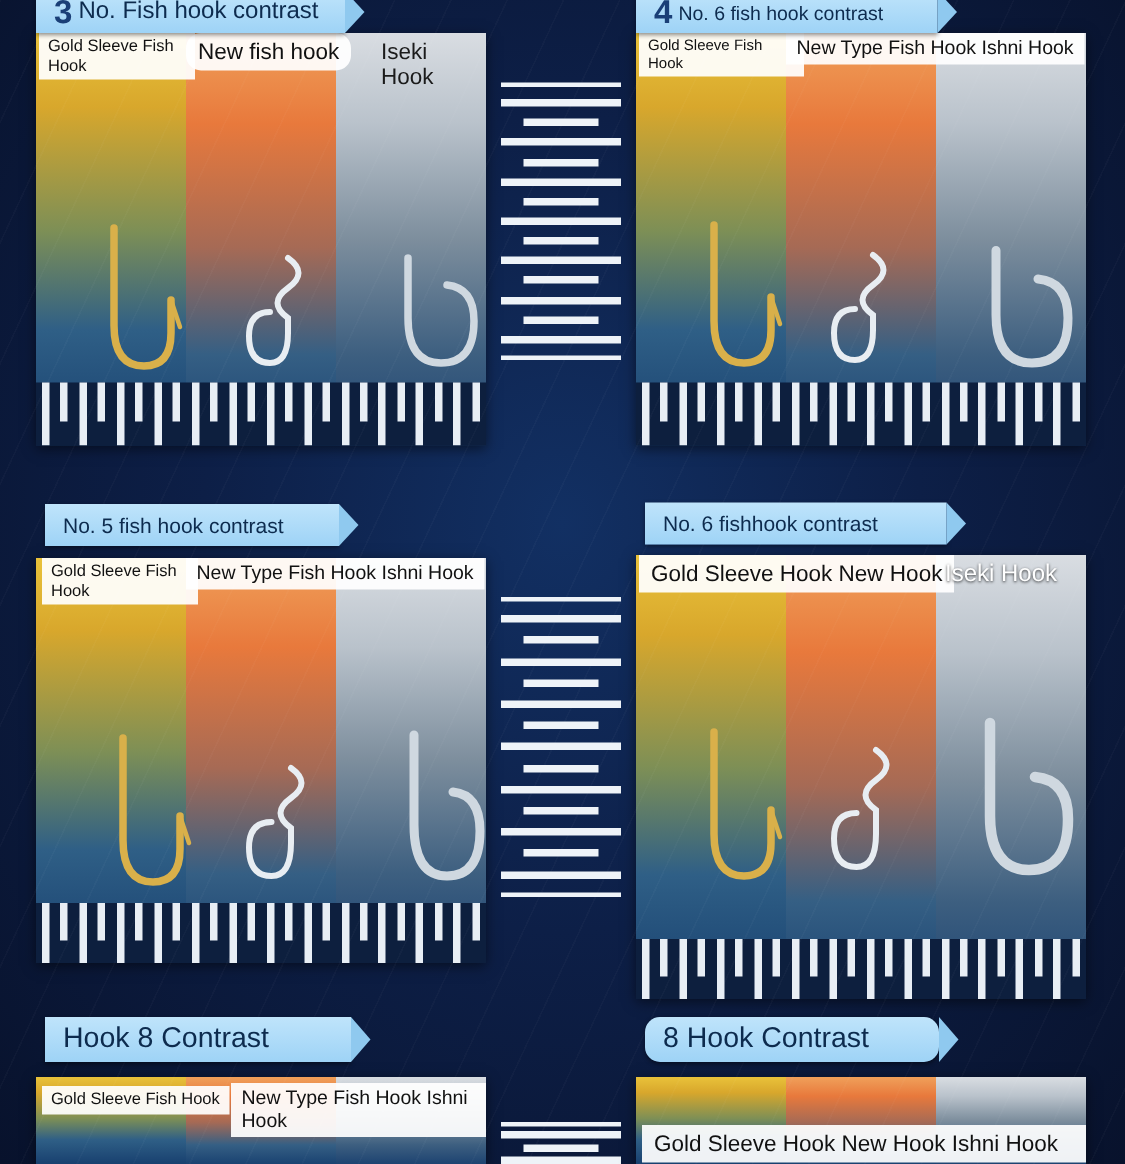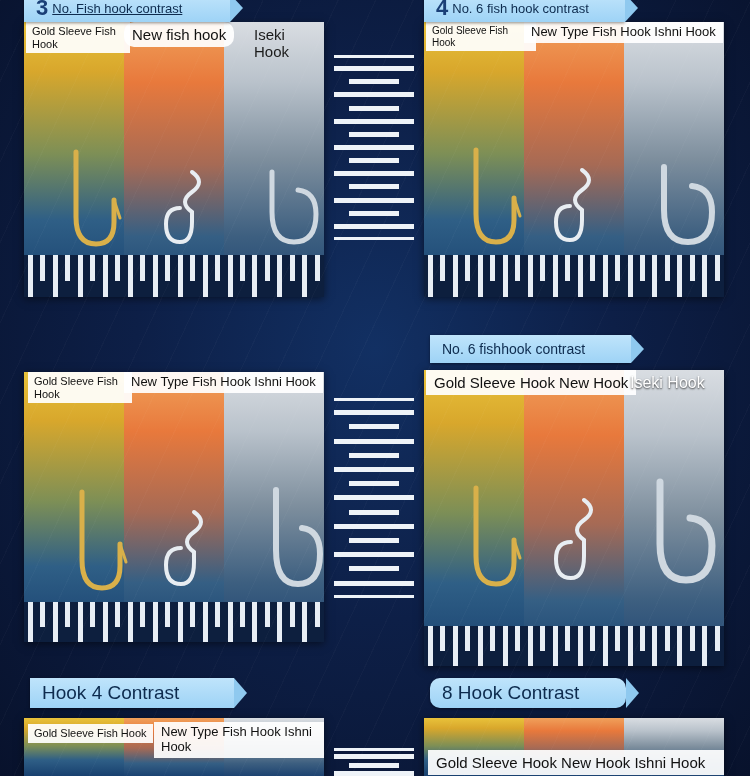--- a/index.html
+++ b/index.html
@@ -102,21 +102,21 @@
   .vruler .vt.s{width:62%;}
 </style>
 </head>
 <body>
 
 <div class="page">
 
   <div class="panel" style="left:24px;top:0;width:300px;height:300px;">
     <div class="ribbon" style="left:0;top:-6px;width:180px;">
       <span style="font-size:22px;font-weight:bold;color:#1a3f77;margin-right:4px;">3</span>
-      <span style="font-size:13px;text-decoration:underline;">No. Fish hook contrast</span>
+      <span style="font-size:16px;">No. Fish hook contrast</span>
       <span class="tail"></span>
     </div>
 
     <div class="card" style="left:0;top:22px;width:300px;height:275px;">
       <div class="strips">
         <div class="strip s-gold"></div>
         <div class="strip s-orange"></div>
         <div class="strip s-grey"></div>
       </div>
 
@@ -225,20 +225,24 @@
           <div class="tk s"></div>
         <div class="tk l"></div>
           <div class="tk s"></div>
           <div class="tk l"></div>
           <div class="tk s"></div>
       </div>
     </div>
   </div>
 
   <div class="panel" style="left:24px;top:332px;width:300px;height:310px;">
+    <div class="ribbon" style="left:6px;top:4px;width:170px;">
+      <span style="font-size:14px;">No. 5 fish hook contrast</span>
+      <span class="tail"></span>
+    </div>
 
     <div class="card" style="left:0;top:40px;width:300px;height:270px;">
       <div class="strips">
         <div class="strip s-gold"></div>
         <div class="strip s-orange"></div>
         <div class="strip s-grey"></div>
       </div>
 
       <div class="chip" style="left:4px;width:92px;">Gold Sleeve Fish Hook</div>
       <div class="chip md" style="left:100px;">New Type Fish Hook Ishni Hook</div>
@@ -344,21 +348,21 @@
         <div class="tk l"></div>
           <div class="tk s"></div>
           <div class="tk l"></div>
           <div class="tk s"></div>
       </div>
     </div>
   </div>
 
   <div class="panel" style="left:24px;top:674px;width:300px;height:102px;">
     <div class="ribbon big" style="left:6px;top:4px;width:178px;">
-      <span>Hook 4 Contrast</span>
+      <span>Hook 8 Contrast</span>
       <span class="tail"></span>
     </div>
 
     <div class="card" style="left:0;top:44px;width:300px;height:58px;">
       <div class="strips">
         <div class="strip s-gold"></div>
         <div class="strip s-orange"></div>
         <div class="strip s-grey"></div>
       </div>
       <div class="chip" style="left:4px;top:6px;">Gold Sleeve Fish Hook</div>

